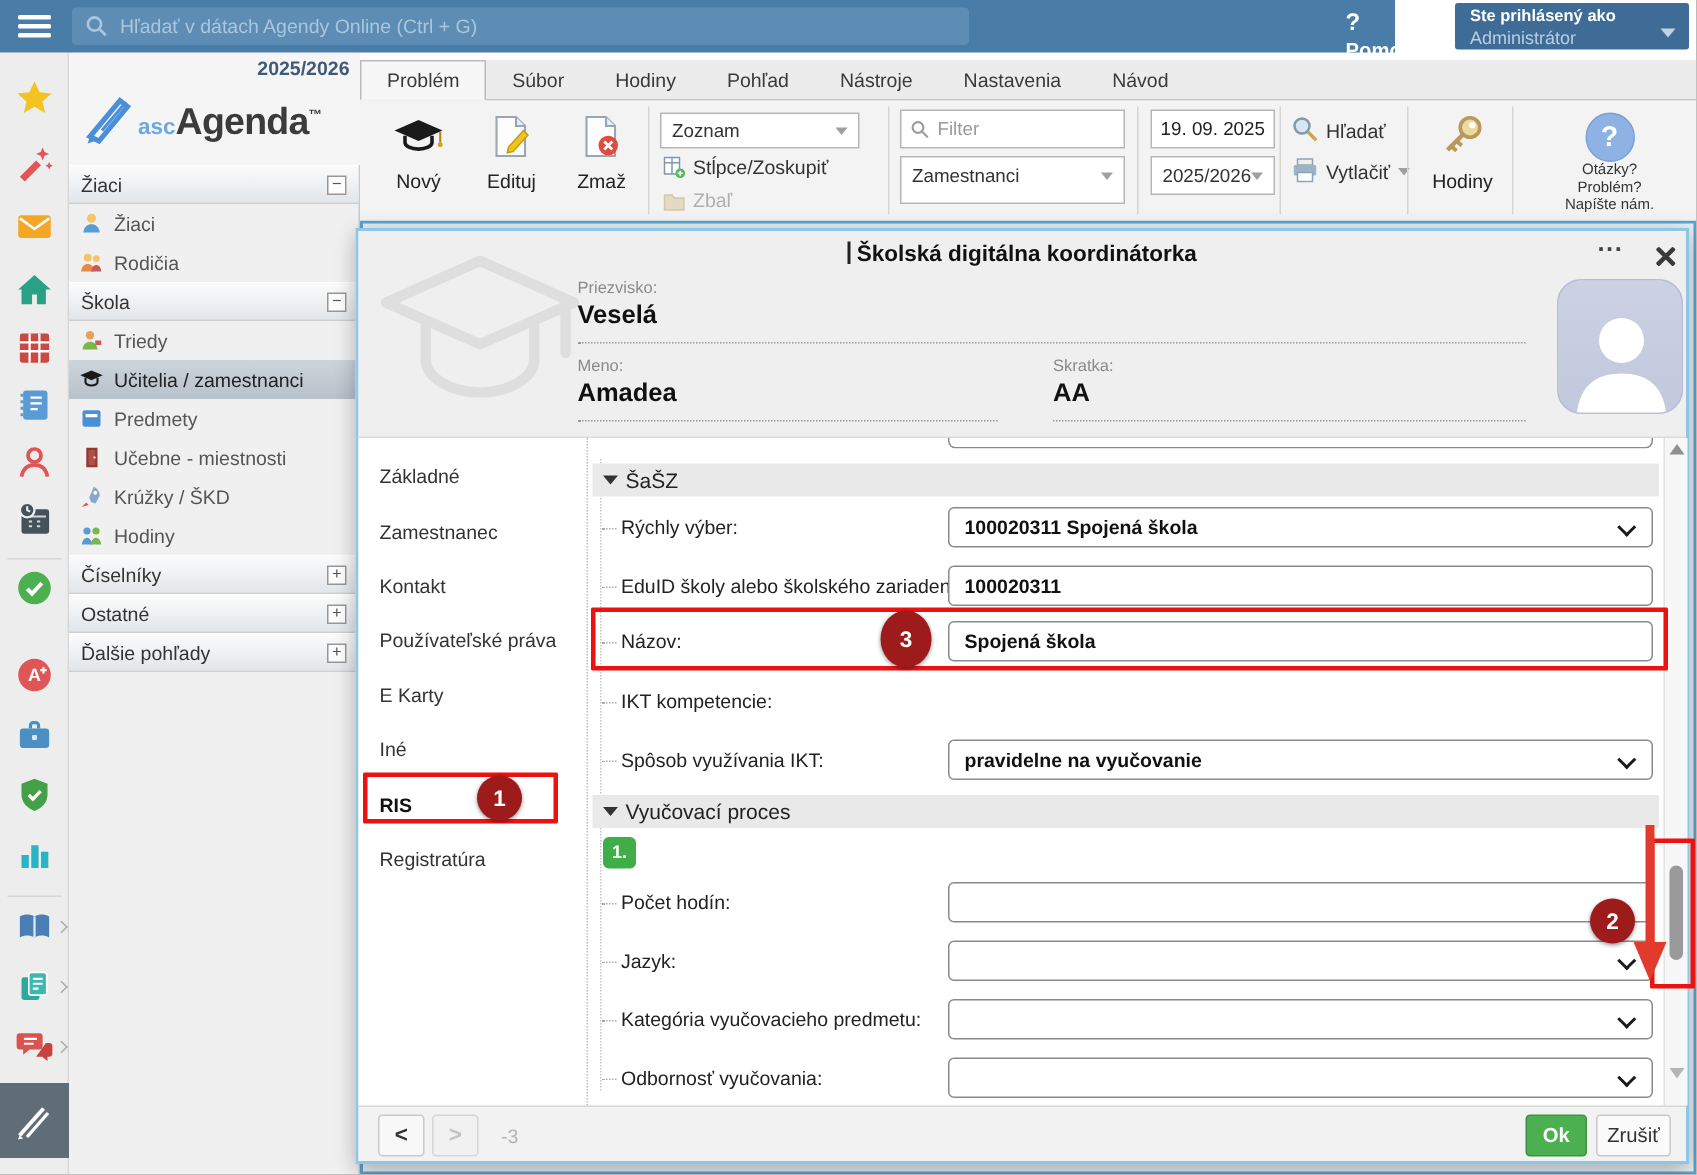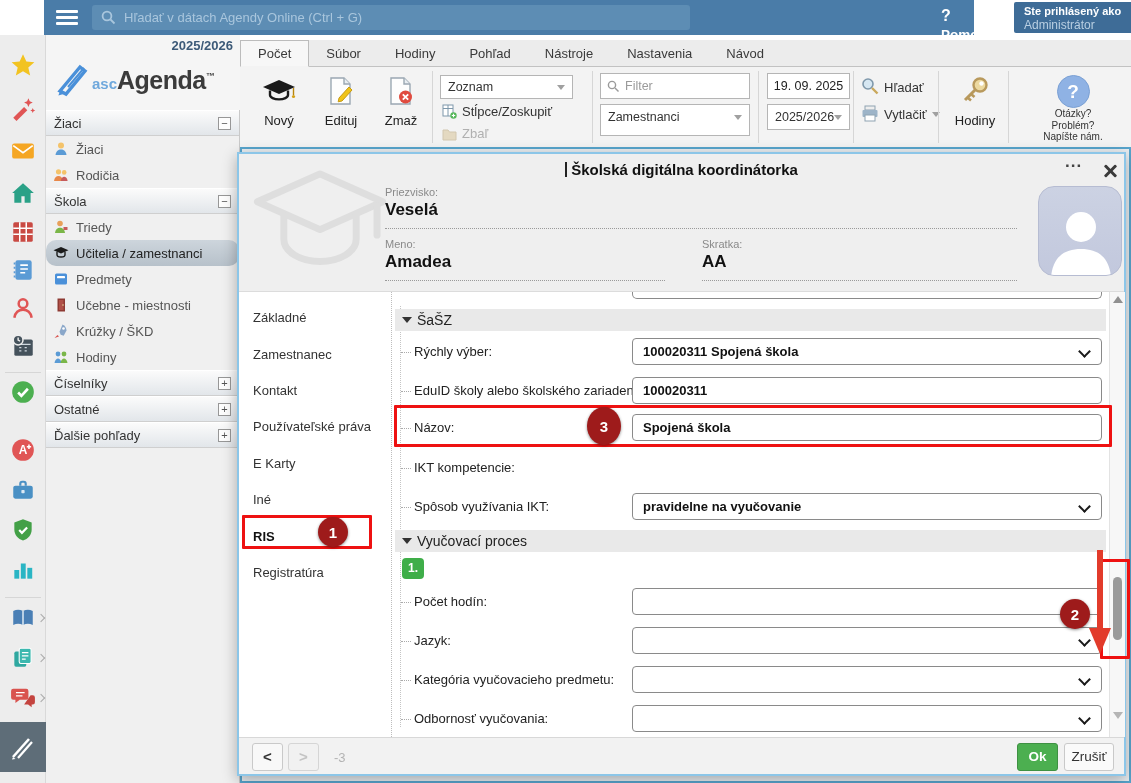--- a/index.html
+++ b/index.html
@@ -2,21 +2,21 @@
 <html><head>
 <meta charset="utf-8">
 <style>
   * { margin:0; padding:0; box-sizing:border-box; }
   html,body { background:#888; }
   body { font-family:"Liberation Sans", sans-serif; }
   .app { position:relative; width:1131px; height:783px; background:#fff; overflow:hidden; margin:0 auto; }
   .abs { position:absolute; }
 
   
-  .topbar { position:absolute; left:0; top:0; width:930px; height:35px; background:#4a7ca8; z-index:5;margin-left:44px; }
+  .topbar { position:absolute; left:0; top:0; width:930px; height:35px; background:#4a7ca8; z-index:5; }
   .hamburger { position:absolute; left:0; top:0; width:46px; height:35px; cursor:pointer; }
   .hamburger i { position:absolute; left:12px; width:22px; height:3px; background:#fff; border-radius:1px; }
   .hamburger i:nth-child(1){top:10px} .hamburger i:nth-child(2){top:16px} .hamburger i:nth-child(3){top:22px}
   .tb-search-wrap { position:absolute; left:48px; top:5px; width:598px; height:25px; background:#5d8db4; border-radius:3px; }
   .tb-search-wrap svg { position:absolute; left:9px; top:5px; }
   .tb-search { position:absolute; left:32px; top:0; width:560px; height:25px; background:transparent; border:none; outline:none; color:#e8f1f8; font-size:13px; font-family:"Liberation Sans",sans-serif; }
   .tb-search::placeholder { color:#a9c6dd; opacity:1; }
   .tb-help { position:absolute; left:897px; top:7px; color:#fff; font-weight:bold; cursor:pointer; }
   .tb-help .q { font-size:16px; margin-right:8px; }
   .tb-help .t { font-size:13.5px; }
@@ -40,21 +40,21 @@
   .logo-year { position:absolute; right:7px; top:3px; font-size:13px; font-weight:bold; color:#3d5a78; }
   .logo-row { position:absolute; left:8px; top:24px; white-space:nowrap; }
   .logo-row svg { vertical-align:-8px; }
   .logo-asc { color:#6fa8dc; font-size:15px; font-weight:bold; }
   .logo-agenda { color:#3b3b3b; font-size:25px; font-weight:bold; letter-spacing:-.5px; }
   .logo-tm { color:#3b3b3b; font-size:9px; font-weight:bold; vertical-align:10px; }
   .sb-h { position:absolute; left:0; width:193px; height:26px; background:linear-gradient(#fbfbfb,#e2e6ea); border-top:1px solid #fff; border-bottom:1px solid #cfcfcf; cursor:pointer; }
   .sb-h span.t { position:absolute; left:8px; top:5px; font-size:13px; color:#333; }
   .sb-h span.box { position:absolute; right:8px; top:6px; width:13px; height:13px; border:1px solid #979797; background:#fdfdfd; font-size:11px; line-height:11px; text-align:center; color:#555; }
   .sb-i { position:absolute; left:0; width:193px; height:26px; cursor:pointer; }
-  .sb-i.sel { background:linear-gradient(#cdd5dc,#b7c1ca);border-radius:10px; }
+  .sb-i.sel { background:linear-gradient(#cdd5dc,#b7c1ca); }
   .sb-i .mi { position:absolute; left:7px; top:5px; width:16px; height:16px; }
   .sb-i .mi svg { width:16px; height:16px; display:block; }
   .sb-i span.t { position:absolute; left:30px; top:6px; font-size:13px; color:#555; }
   .sb-i.sel span.t { color:#222; }
 
   
   .tabs { position:absolute; left:240px; top:40px; width:891px; height:27px; background:#ececec; border-bottom:1px solid #c2c2c2; z-index:4; }
   .tab { display:inline-block; padding:0 17px; line-height:25px; font-size:13px; color:#3a3a3a; cursor:pointer; }
   .tab.active { background:#f7f7f7; border:1px solid #bcbcbc; border-bottom:1px solid #f3f3f3; height:27px; }
 
@@ -391,21 +391,21 @@
         <span class="t">Ostatné</span>
         <span class="box">+</span>
       </div>
     <div class="sb-h" style="top:387px">
         <span class="t">Ďalšie pohľady</span>
         <span class="box">+</span>
       </div>
   </div>
 
   <div class="tabs">
-    <span class="tab active">Počet</span><span class="tab">Súbor</span><span class="tab">Hodiny</span><span class="tab">Pohľad</span><span class="tab">Nástroje</span><span class="tab">Nastavenia</span><span class="tab">Návod</span>
+    <span class="tab active">Problém</span><span class="tab">Súbor</span><span class="tab">Hodiny</span><span class="tab">Pohľad</span><span class="tab">Nástroje</span><span class="tab">Nastavenia</span><span class="tab">Návod</span>
   </div>
 
   <div class="toolbar">
     <div class="tbtn" style="left:10px">
       <div class="ic">
           <svg width="36" height="26" viewBox="0 0 36 26">
             <path d="M18 2L34 9l-16 7L2 9z" fill="#1a1a1a"></path>
             <path d="M9 12.5v4.5c0 2.4 4 4.4 9 4.4s9-2 9-4.4v-4.5" fill="none" stroke="#1a1a1a" stroke-width="2.4"></path>
             <path d="M32.5 10v7" stroke="#b8860b" stroke-width="1.4"></path>
             <circle cx="32.5" cy="18.5" r="1.6" fill="#d4a017"></circle>

